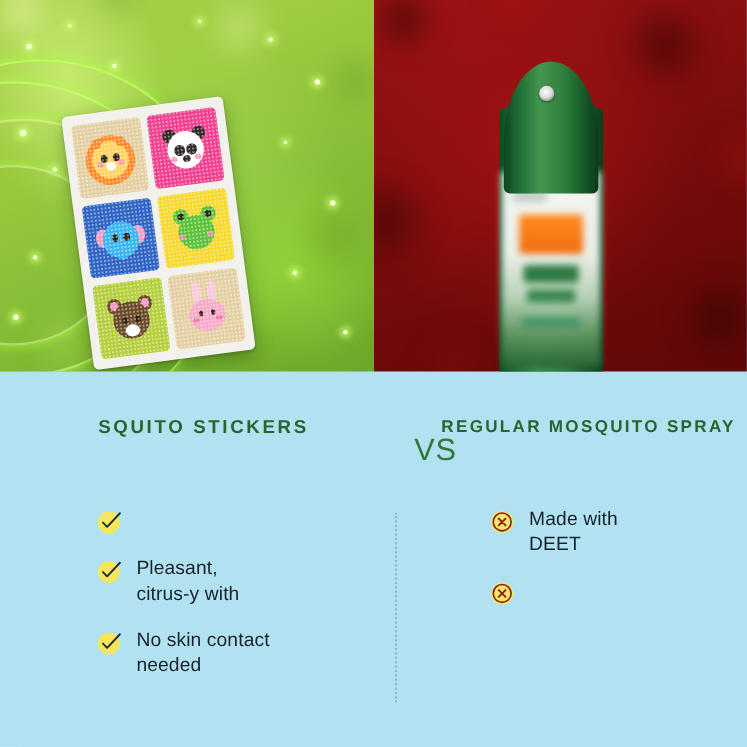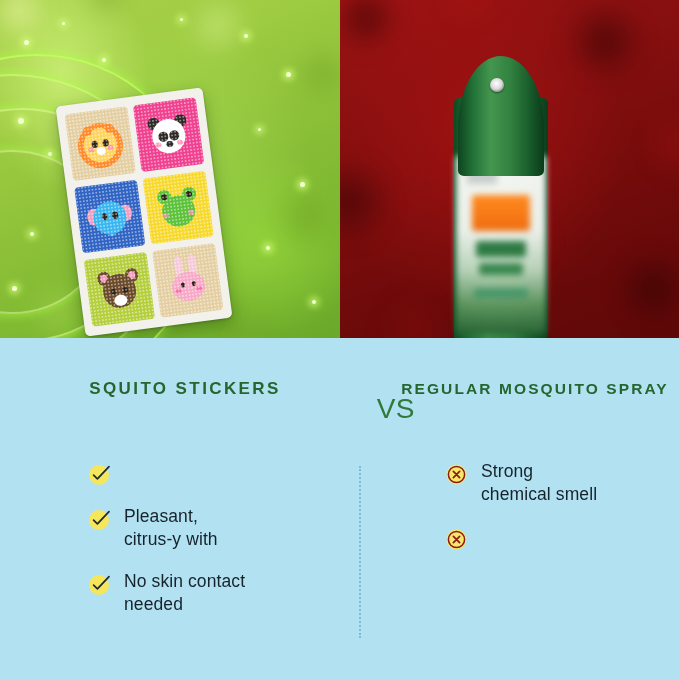--- a/index.html
+++ b/index.html
@@ -470,32 +470,32 @@
           </svg>
         </span>
         <span class="bullet-text">No skin contact
 needed</span>
       </div>
 
     </div>
 
     <div class="col" id="col-right">
 
-
       <div class="bullet">
         <span class="bullet-icon">
           <svg width="23" height="23" viewBox="0 0 23 23">
             <circle cx="11.5" cy="11.5" r="10" fill="#f7e76a"></circle>
             <circle cx="11.5" cy="11.5" r="8.1" fill="none" stroke="#8c1b16" stroke-width="1.5"></circle>
             <path d="M8.4 8.4 L14.6 14.6 M14.6 8.4 L8.4 14.6" stroke="#8c1b16" stroke-width="1.7" stroke-linecap="round"></path>
           </svg>
         </span>
-        <span class="bullet-text">Strong
-chemical smell</span>
-      </div>
+        <span class="bullet-text">Made with
+DEET</span>
+      </div>
+
 
       <div class="bullet">
         <span class="bullet-icon">
           <svg width="23" height="23" viewBox="0 0 23 23">
             <circle cx="11.5" cy="11.5" r="10" fill="#f7e76a"></circle>
             <circle cx="11.5" cy="11.5" r="8.1" fill="none" stroke="#8c1b16" stroke-width="1.5"></circle>
             <path d="M8.4 8.4 L14.6 14.6 M14.6 8.4 L8.4 14.6" stroke="#8c1b16" stroke-width="1.7" stroke-linecap="round"></path>
           </svg>
         </span>
       </div>

